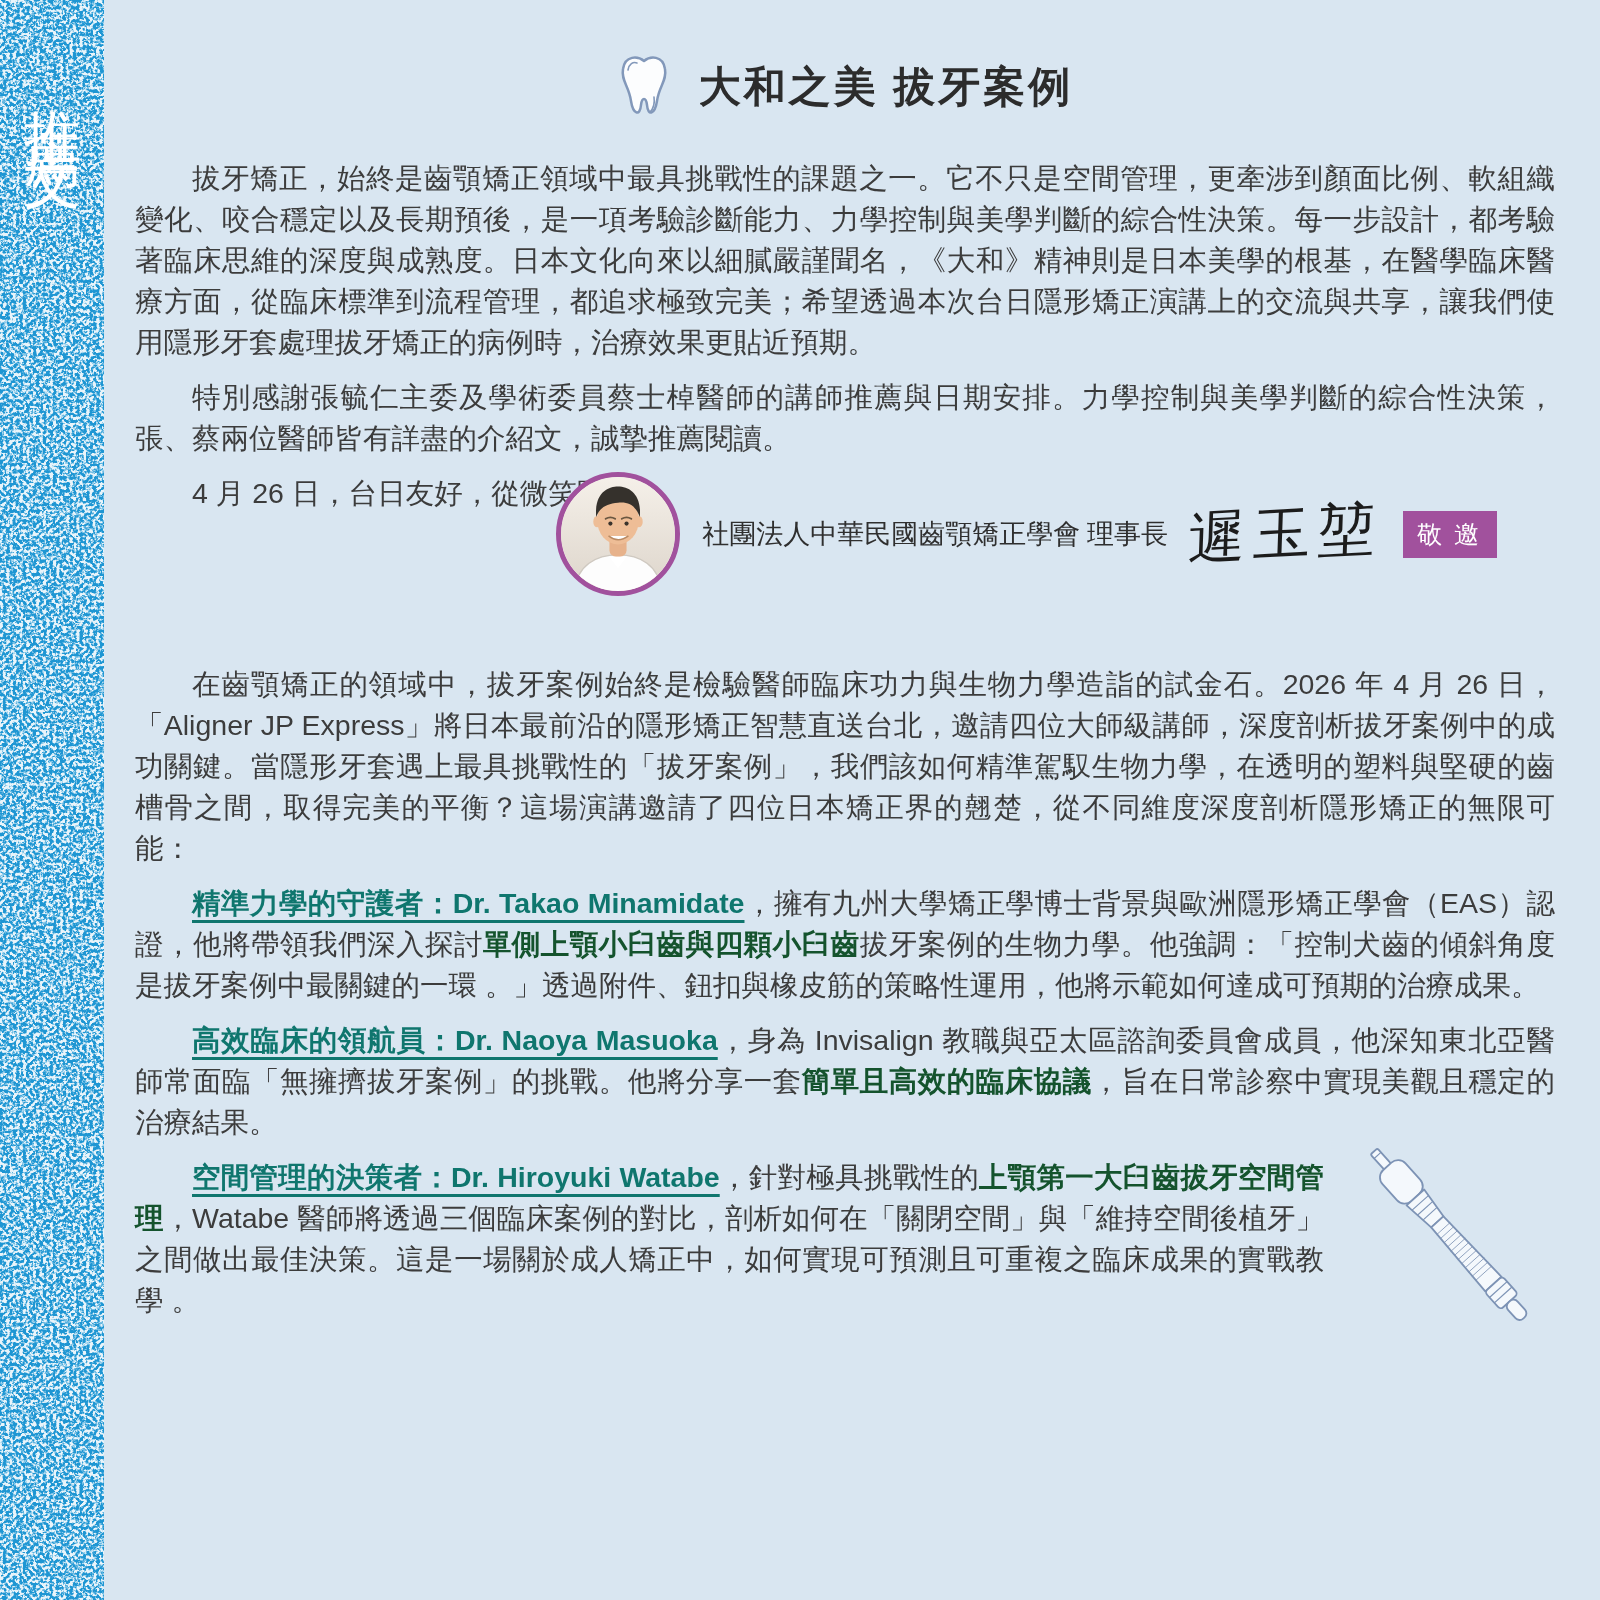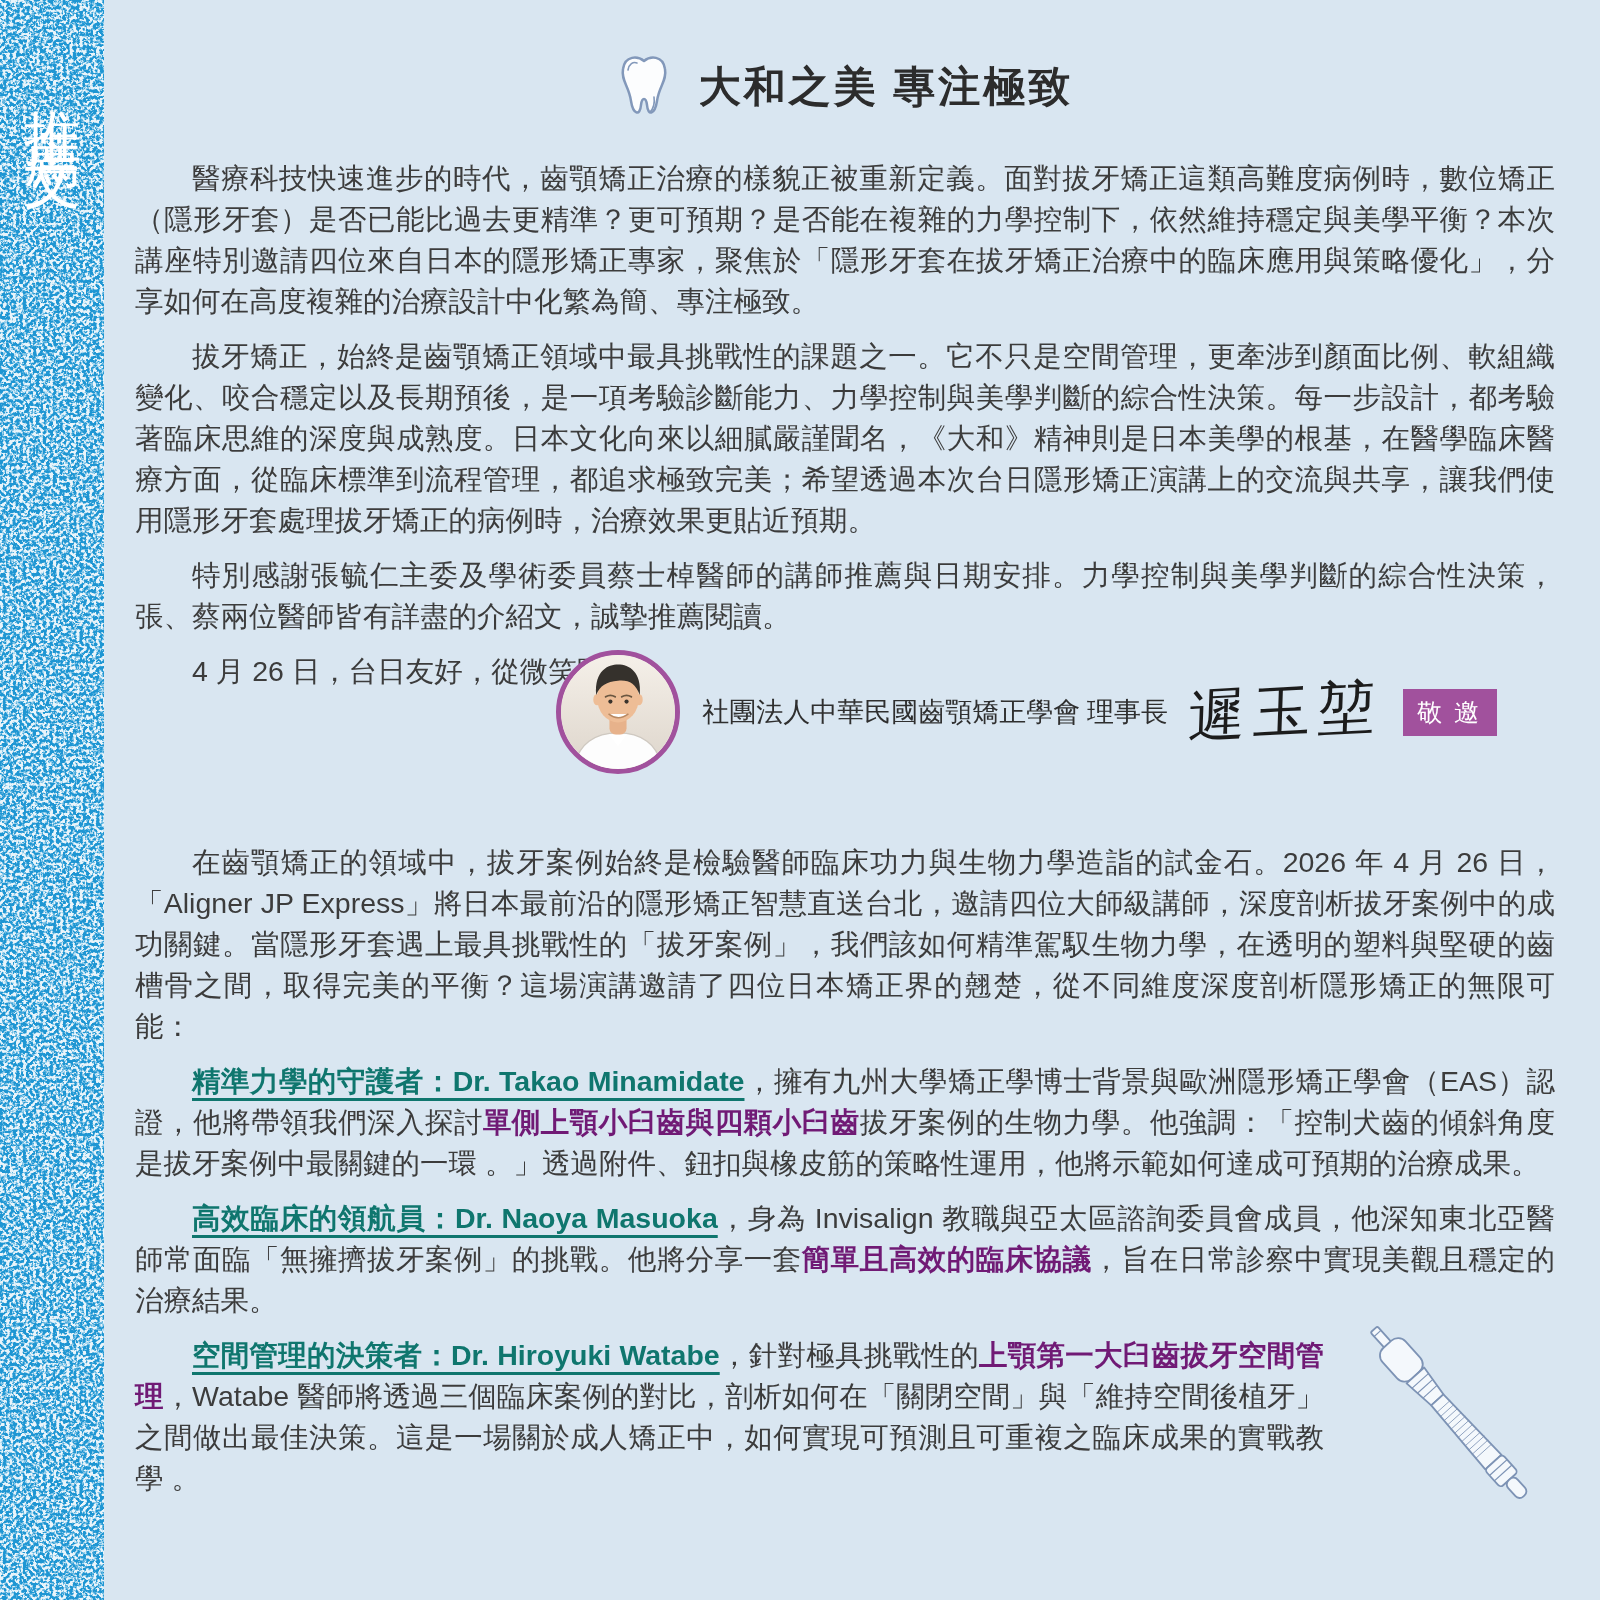--- a/index.html
+++ b/index.html
@@ -21,21 +21,21 @@
   }
   
   .content{position:absolute;left:135px;top:0;width:1420px;}
   .title-row{display:flex;align-items:center;justify-content:center;gap:28px;margin-top:54px;margin-bottom:38px;}
   .page-title{font-size:42px;font-weight:700;color:#2c2c2c;letter-spacing:3px;margin:0;}
   .tooth{flex:0 0 auto;}
   .para{
     font-size:28.5px;line-height:41px;color:#3c3c3c;
     text-align:justify;text-indent:2em;margin:0 0 14px 0;
   }
-  .para .b{font-weight:700;color:#701a75;}
+  .para .b{font-weight:700;color:#14532d;}
   .para .bu{
     font-weight:700;color:#0f766e;
     text-decoration:underline;text-underline-offset:7px;text-decoration-thickness:2.5px;
   }
   .date-line{margin-bottom:0;}
   
   .sig-row{
     display:flex;align-items:center;justify-content:flex-end;gap:12px;
     margin:-46px 58px 64px 0;height:132px;position:relative;
   }
@@ -74,24 +74,23 @@
   </aside>
 
   <main class="content">
 
     <header class="title-row">
       <svg class="tooth" width="54" height="66" viewBox="0 0 54 64" xmlns="http://www.w3.org/2000/svg">
         <path d="M27,6 C21,1 8,0 6,14 C4,26 12,31 14,46 C16,59 23,62 24,50 C25,42 29,42 30,50 C31,62 38,59 40,46 C42,31 50,26 48,14 C46,0 33,1 27,6 Z" fill="#fcfdfe" stroke="#8298ba" stroke-width="2.5" stroke-linejoin="round"></path>
         <path d="M11,15 C12,9 16,6.5 20,8" fill="none" stroke="#8298ba" stroke-width="1.6" stroke-linecap="round"></path>
         <path d="M37,42 C38,49 36,54 33,57" fill="none" stroke="#8298ba" stroke-width="1.6" stroke-linecap="round"></path>
       </svg>
-      <h1 class="page-title">大和之美 專注極致</h1>
+      <h1 class="page-title">大和之美 拔牙案例</h1>
     </header>
 
-    <p class="para">醫療科技快速進步的時代，齒顎矯正治療的樣貌正被重新定義。面對拔牙矯正這類高難度病例時，數位矯正（隱形牙套）是否已能比過去更精準？更可預期？是否能在複雜的力學控制下，依然維持穩定與美學平衡？本次講座特別邀請四位來自日本的隱形矯正專家，聚焦於「隱形牙套在拔牙矯正治療中的臨床應用與策略優化」，分享如何在高度複雜的治療設計中化繁為簡、專注極致。</p>
     <p class="para">拔牙矯正，始終是齒顎矯正領域中最具挑戰性的課題之一。它不只是空間管理，更牽涉到顏面比例、軟組織變化、咬合穩定以及長期預後，是一項考驗診斷能力、力學控制與美學判斷的綜合性決策。每一步設計，都考驗著臨床思維的深度與成熟度。日本文化向來以細膩嚴謹聞名，《大和》精神則是日本美學的根基，在醫學臨床醫療方面，從臨床標準到流程管理，都追求極致完美；希望透過本次台日隱形矯正演講上的交流與共享，讓我們使用隱形牙套處理拔牙矯正的病例時，治療效果更貼近預期。</p>
     <p class="para">特別感謝張毓仁主委及學術委員蔡士棹醫師的講師推薦與日期安排。力學控制與美學判斷的綜合性決策，張、蔡兩位醫師皆有詳盡的介紹文，誠摯推薦閱讀。</p>
     <p class="para date-line">4 月 26 日，台日友好，從微笑開始。</p>
 
     <div class="sig-row">
       <div class="avatar">
         <svg width="114" height="114" viewBox="0 0 120 120" xmlns="http://www.w3.org/2000/svg">
           <defs>
             <clipPath id="avclip">
                 <circle cx="60" cy="60" r="60"></circle>

